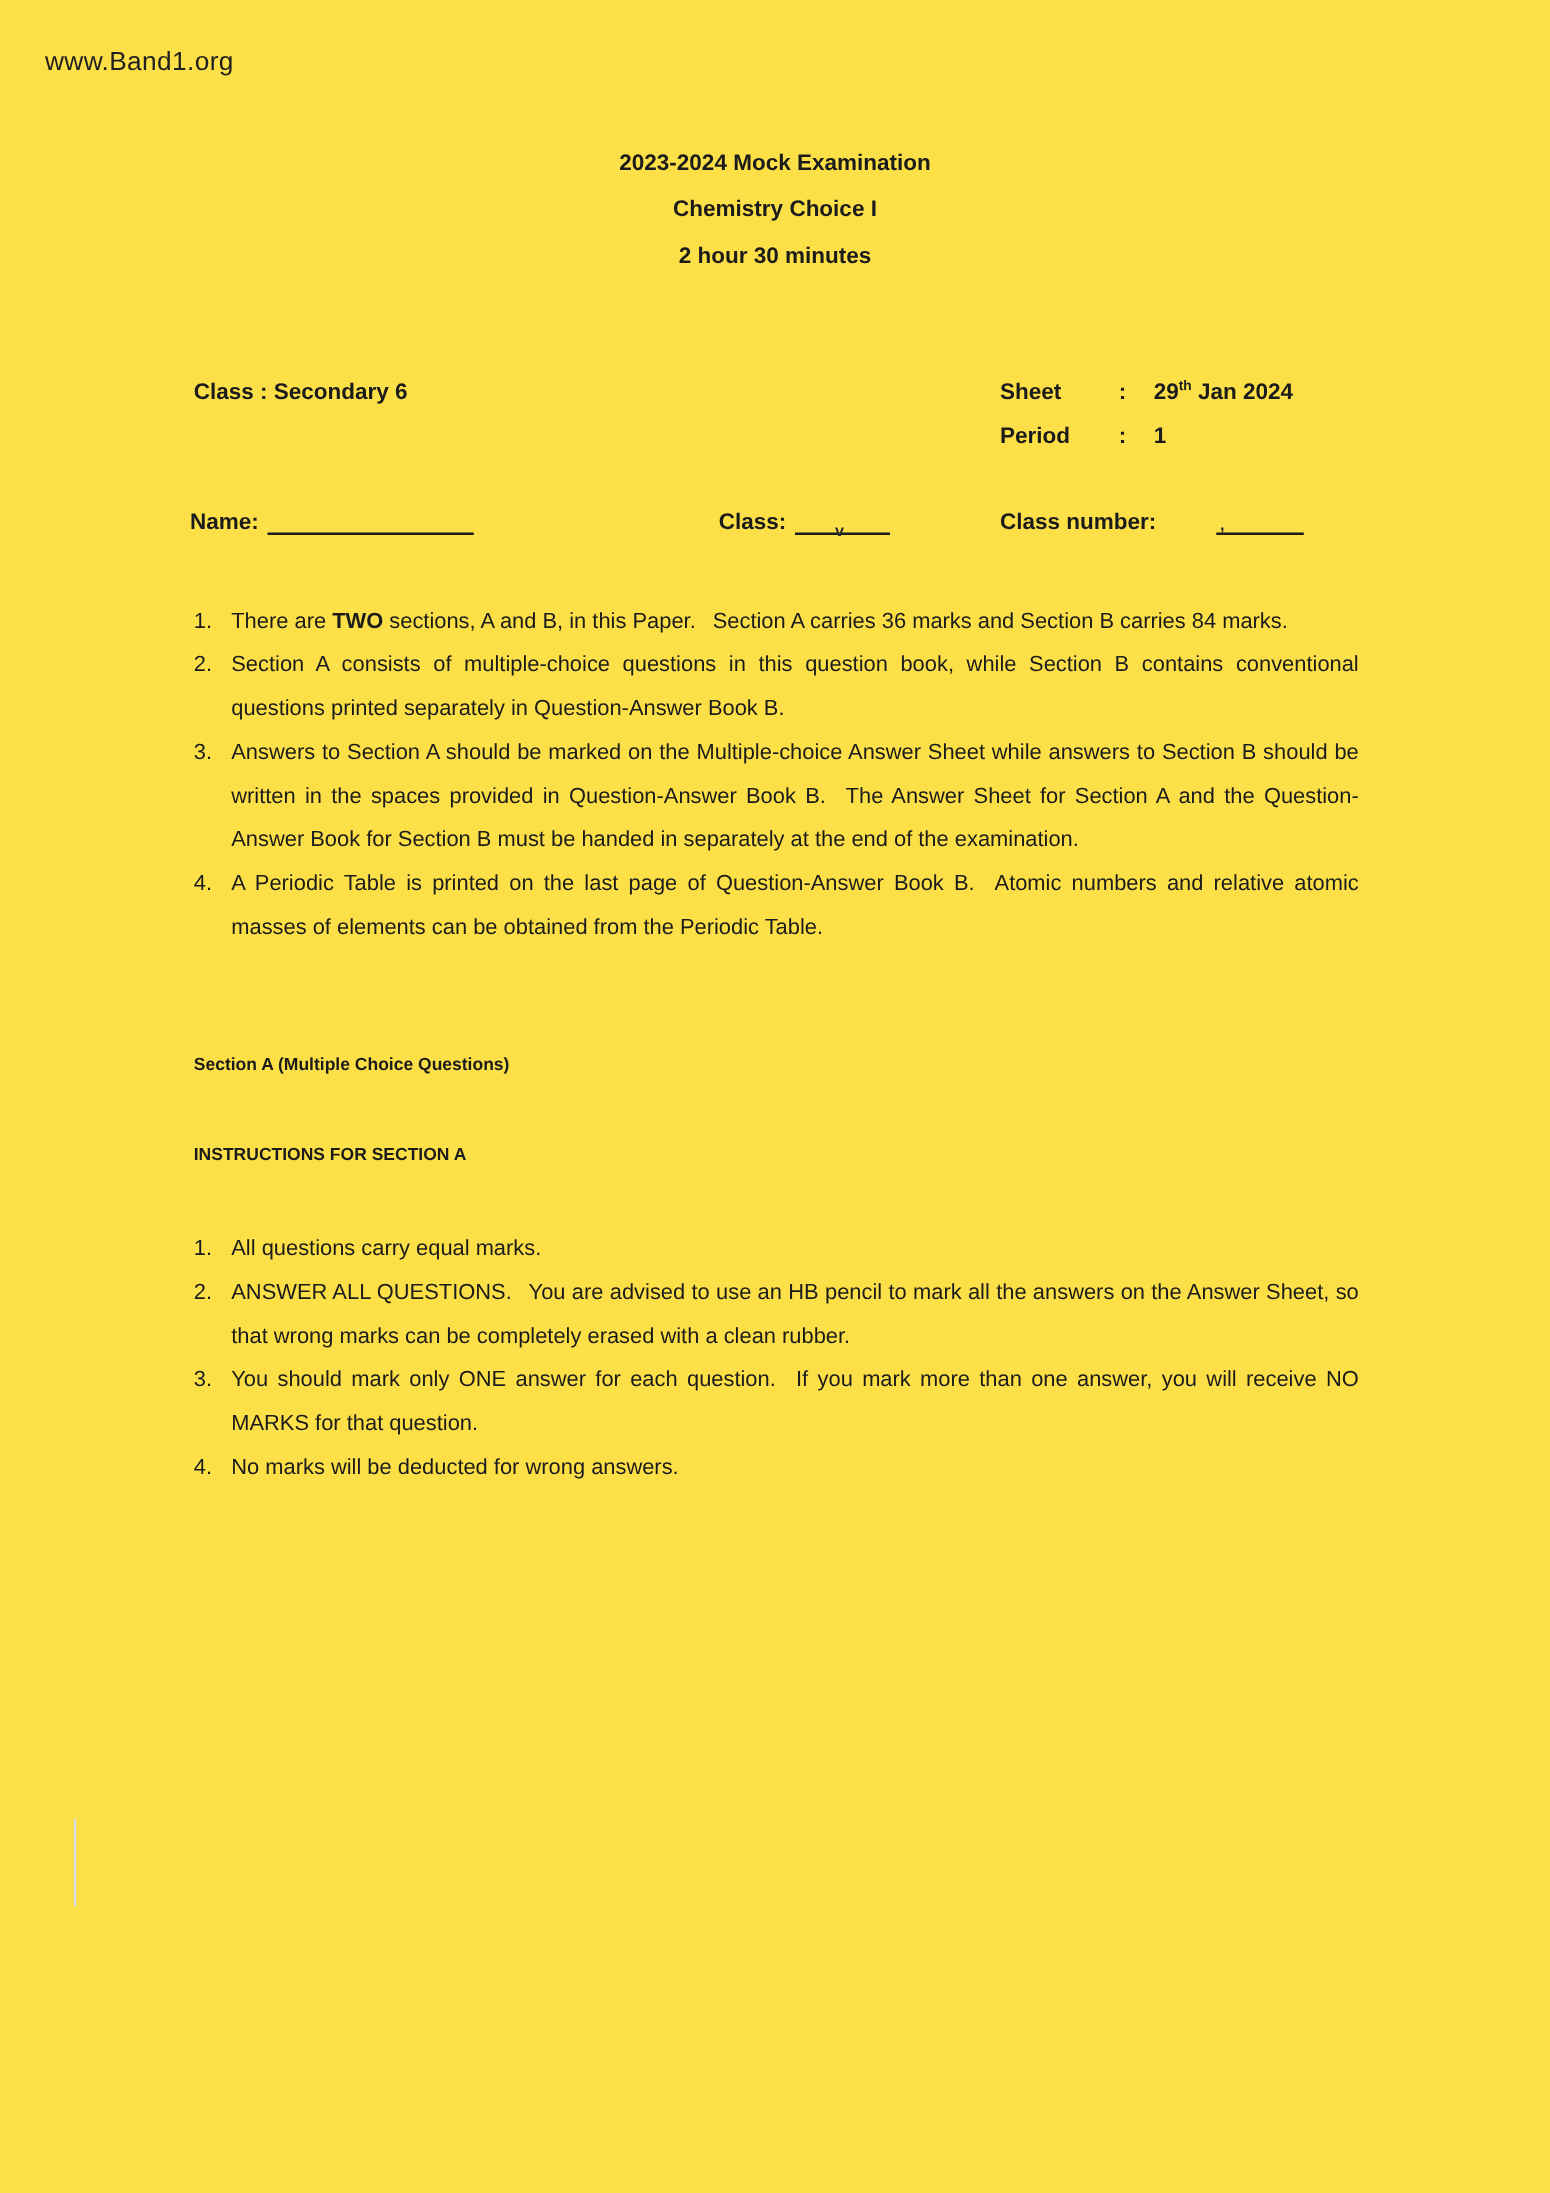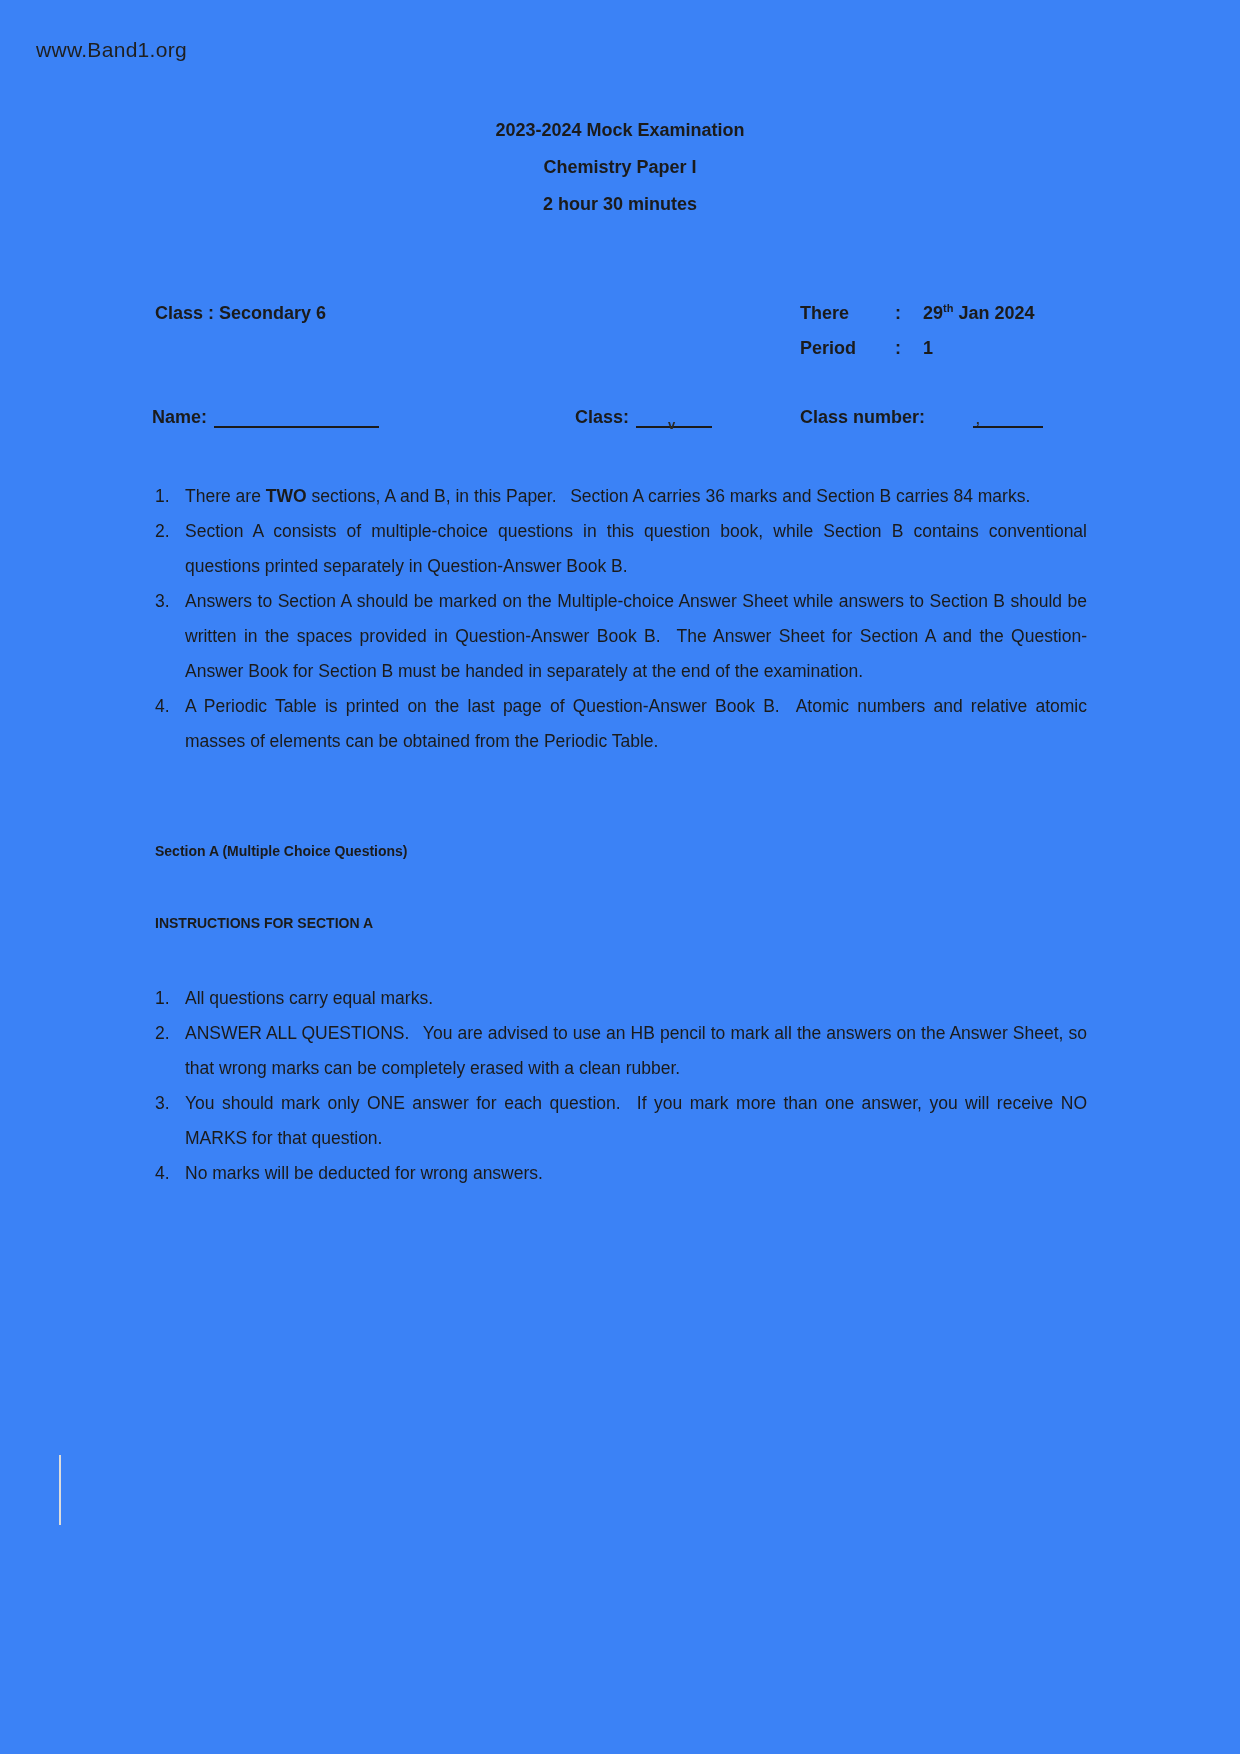--- a/index.html
+++ b/index.html
@@ -1,19 +1,19 @@
 <!DOCTYPE html>
 <html><head>
 <meta charset="utf-8">
 <style>
   html,body{margin:0;padding:0;background:#ffffff;}
   .page{
     position:relative;
     width:1240px;height:1754px;
-    background:#3b82f6;
+    background:#fde047;
     font-family:"Liberation Sans","DejaVu Sans",sans-serif;
     color:#1b1b1b;
     overflow:hidden;
   }
   .watermark{position:absolute;left:36px;top:38px;font-size:21px;letter-spacing:0.3px;color:#1f1f1f;}
   .title-block{position:absolute;left:0;top:112px;width:100%;text-align:center;font-weight:bold;font-size:18px;line-height:37px;}
   .class-line{position:absolute;left:155px;top:303px;font-weight:bold;font-size:18px;}
   .date-table{position:absolute;left:800px;top:296px;display:grid;grid-template-columns:95px 28px auto;font-weight:bold;font-size:18px;line-height:35px;white-space:nowrap;}
   .date-table sup{font-size:11px;line-height:0;text-align:right;}
   .fillin{position:absolute;top:404px;display:flex;align-items:flex-end;font-weight:bold;font-size:18px;white-space:nowrap;}
@@ -41,28 +41,28 @@
 </style>
 </head>
 <body>
 
 <div class="page">
 
   <div class="watermark">www.Band1.org</div>
 
   <div class="title-block">
     <div>2023-2024 Mock Examination</div>
-    <div>Chemistry Paper I</div>
+    <div>Chemistry Choice I</div>
     <div>2 hour 30 minutes</div>
   </div>
 
   <div class="class-line">Class : Secondary 6</div>
 
   <div class="date-table">
-    <span>There</span>
+    <span>Sheet</span>
     <span>:</span>
     <span><span>29</span><sup>th</sup><span> Jan 2024</span></span>
     <span>Period</span>
     <span>:</span>
     <span>1</span>
   </div>
 
   <div class="fillin f-name">
     <span>Name:</span>
     <span class="u u-name"></span>

